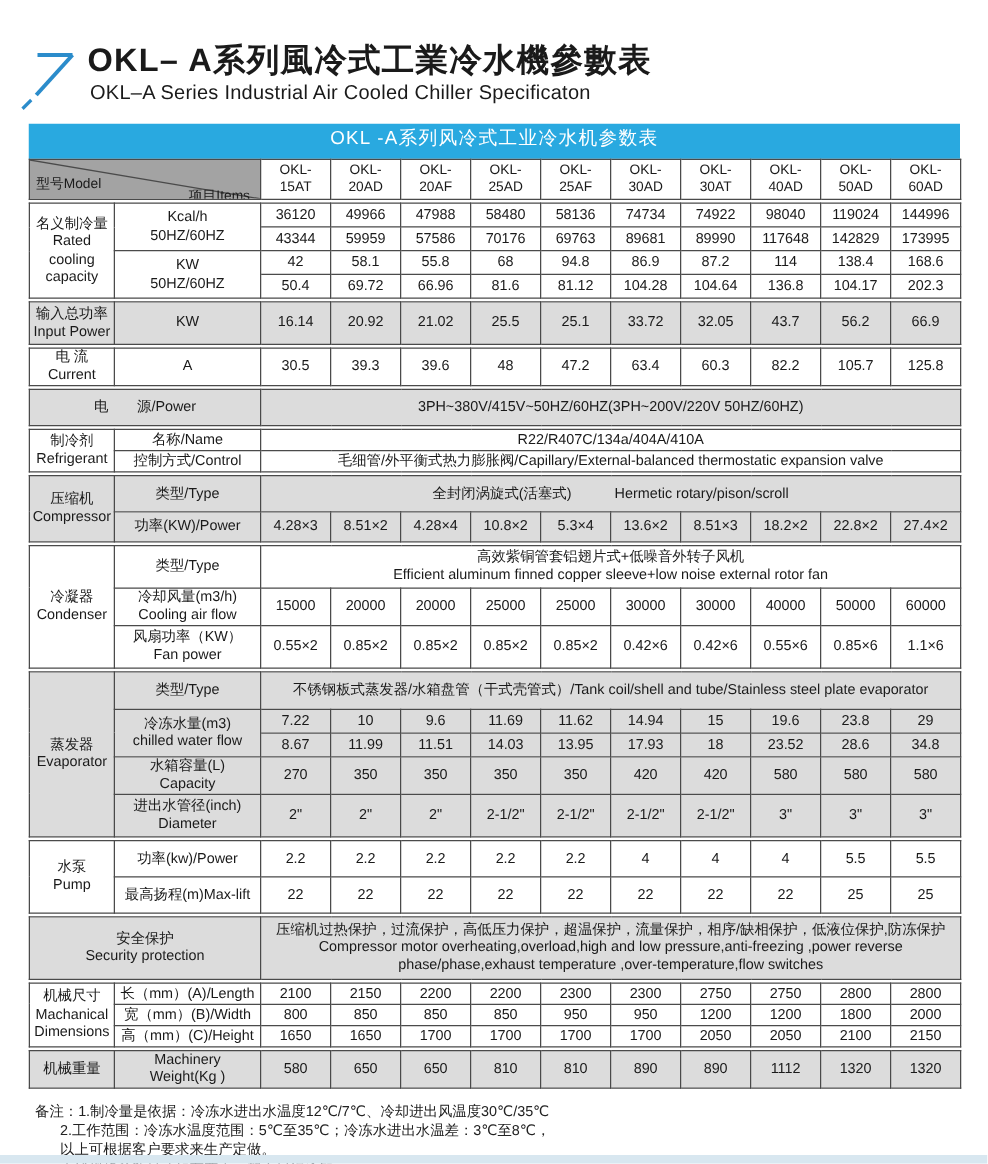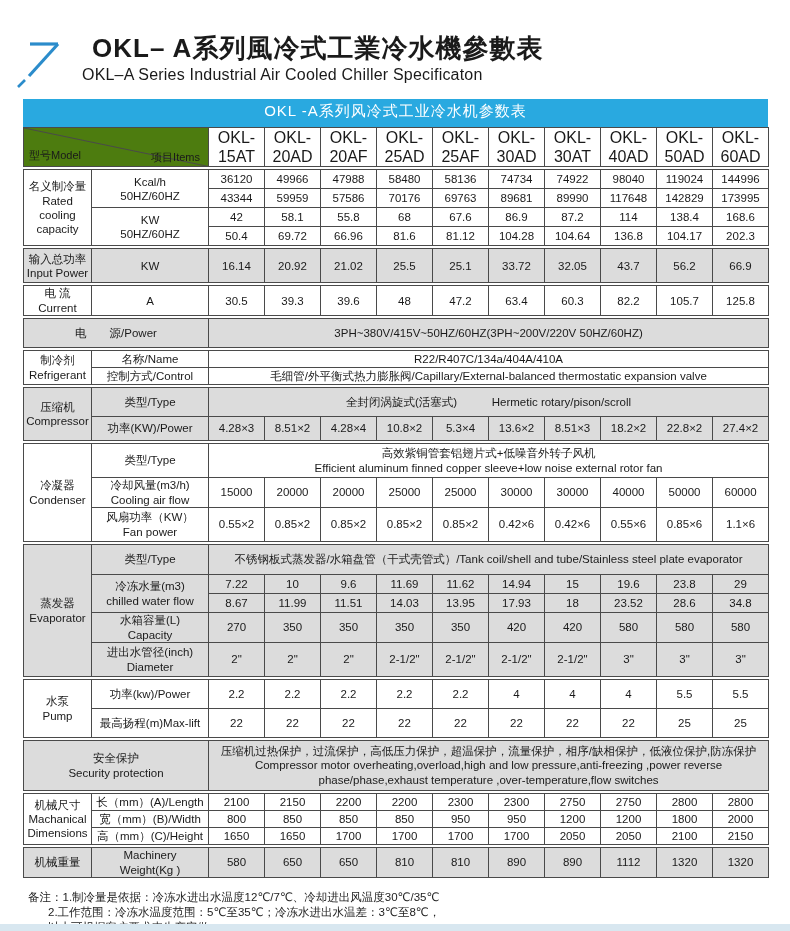--- a/index.html
+++ b/index.html
@@ -5,41 +5,41 @@
   html,body{margin:0;padding:0;}
   body{
     width:790px;height:931px;position:relative;overflow:hidden;
     background:#ffffff;color:#1a1a1a;
     font-family:"Liberation Sans","DejaVu Sans",sans-serif;
   }
   
   .doc-header{display:flex;align-items:flex-start;padding:34px 0 0 16px;}
   .logo{width:48px;height:52px;flex:0 0 auto;margin-top:2px;}
   .titles{margin-left:6px;}
-  .title-zh{font-size:26px;font-weight:bold;letter-spacing:1px;line-height:1.1;margin-left:22px;}
-  .title-en{font-size:16px;font-weight:normal;margin:3px 0 0 12px;letter-spacing:0.2px;}
+  .title-zh{font-size:26px;font-weight:bold;letter-spacing:1px;line-height:1.1;}
+  .title-en{font-size:16px;font-weight:normal;margin:3px 0 0 2px;letter-spacing:0.2px;}
   
   .table-wrap{width:745px;margin:11px 0 0 23px;}
   .bar{height:28px;line-height:23px;background:#29a9e0;color:#ffffff;
        text-align:center;font-size:15px;letter-spacing:1px;}
   table.spec{table-layout:fixed;width:745px;border-collapse:collapse;margin-top:2px;}
   table.spec.first{margin-top:0;}
   .spec th,.spec td{
     border:1px solid #4a4a4a;padding:0 1px;text-align:center;vertical-align:middle;
     font-size:11.5px;font-weight:normal;line-height:1.25;overflow:hidden;background:#ffffff;
   }
   table.gray th,table.gray td{background:#dcdcdc;}
   .pre{white-space:pre-line;}
   .lab{font-size:11px;}
   .small{font-size:10.4px;}
   .h17{height:17px}.h18{height:29px}.h19{height:19px}.h24{height:24px}.h27{height:27px}
   .h30{height:30px}.h32{height:32px}.h34{height:34px}.h50{height:50px}
-  th.model{white-space:pre-line;font-size:16px;line-height:1.2;}
+  th.model{white-space:pre-line;font-size:11px;line-height:1.2;}
   
-  th.corner{position:relative;background:#4d7c0f;padding:0;}
+  th.corner{position:relative;background:#a3a3a3;padding:0;}
   .corner .diag{position:absolute;left:0;top:0;width:100%;height:100%;display:block;}
   .corner-model{position:absolute;left:5px;bottom:4px;font-size:11px;}
   .corner-items{position:absolute;right:8px;top:23px;font-size:11px;}
   
   .notes{margin:12px 0 0 28px;font-size:11.5px;line-height:15px;color:#222;}
   .notes p{margin:0;}
   .notes p.ind1{margin-left:20px;}
   
   .bottom-strip{position:absolute;left:0;bottom:0;width:790px;height:7px;background:#d8e7f0;}
 </style>
@@ -139,21 +139,21 @@
           <td>142829</td>
           <td>173995</td>
         </tr>
     <tr class="h19">
       <th rowspan="2" class="lab pre">KW
 50HZ/60HZ</th>
     <td>42</td>
           <td>58.1</td>
           <td>55.8</td>
           <td>68</td>
-          <td>67.6</td>
+          <td>94.8</td>
           <td>86.9</td>
           <td>87.2</td>
           <td>114</td>
           <td>138.4</td>
           <td>168.6</td>
         </tr>
     <tr class="h19">
           <td>50.4</td>
           <td>69.72</td>
           <td>66.96</td>

